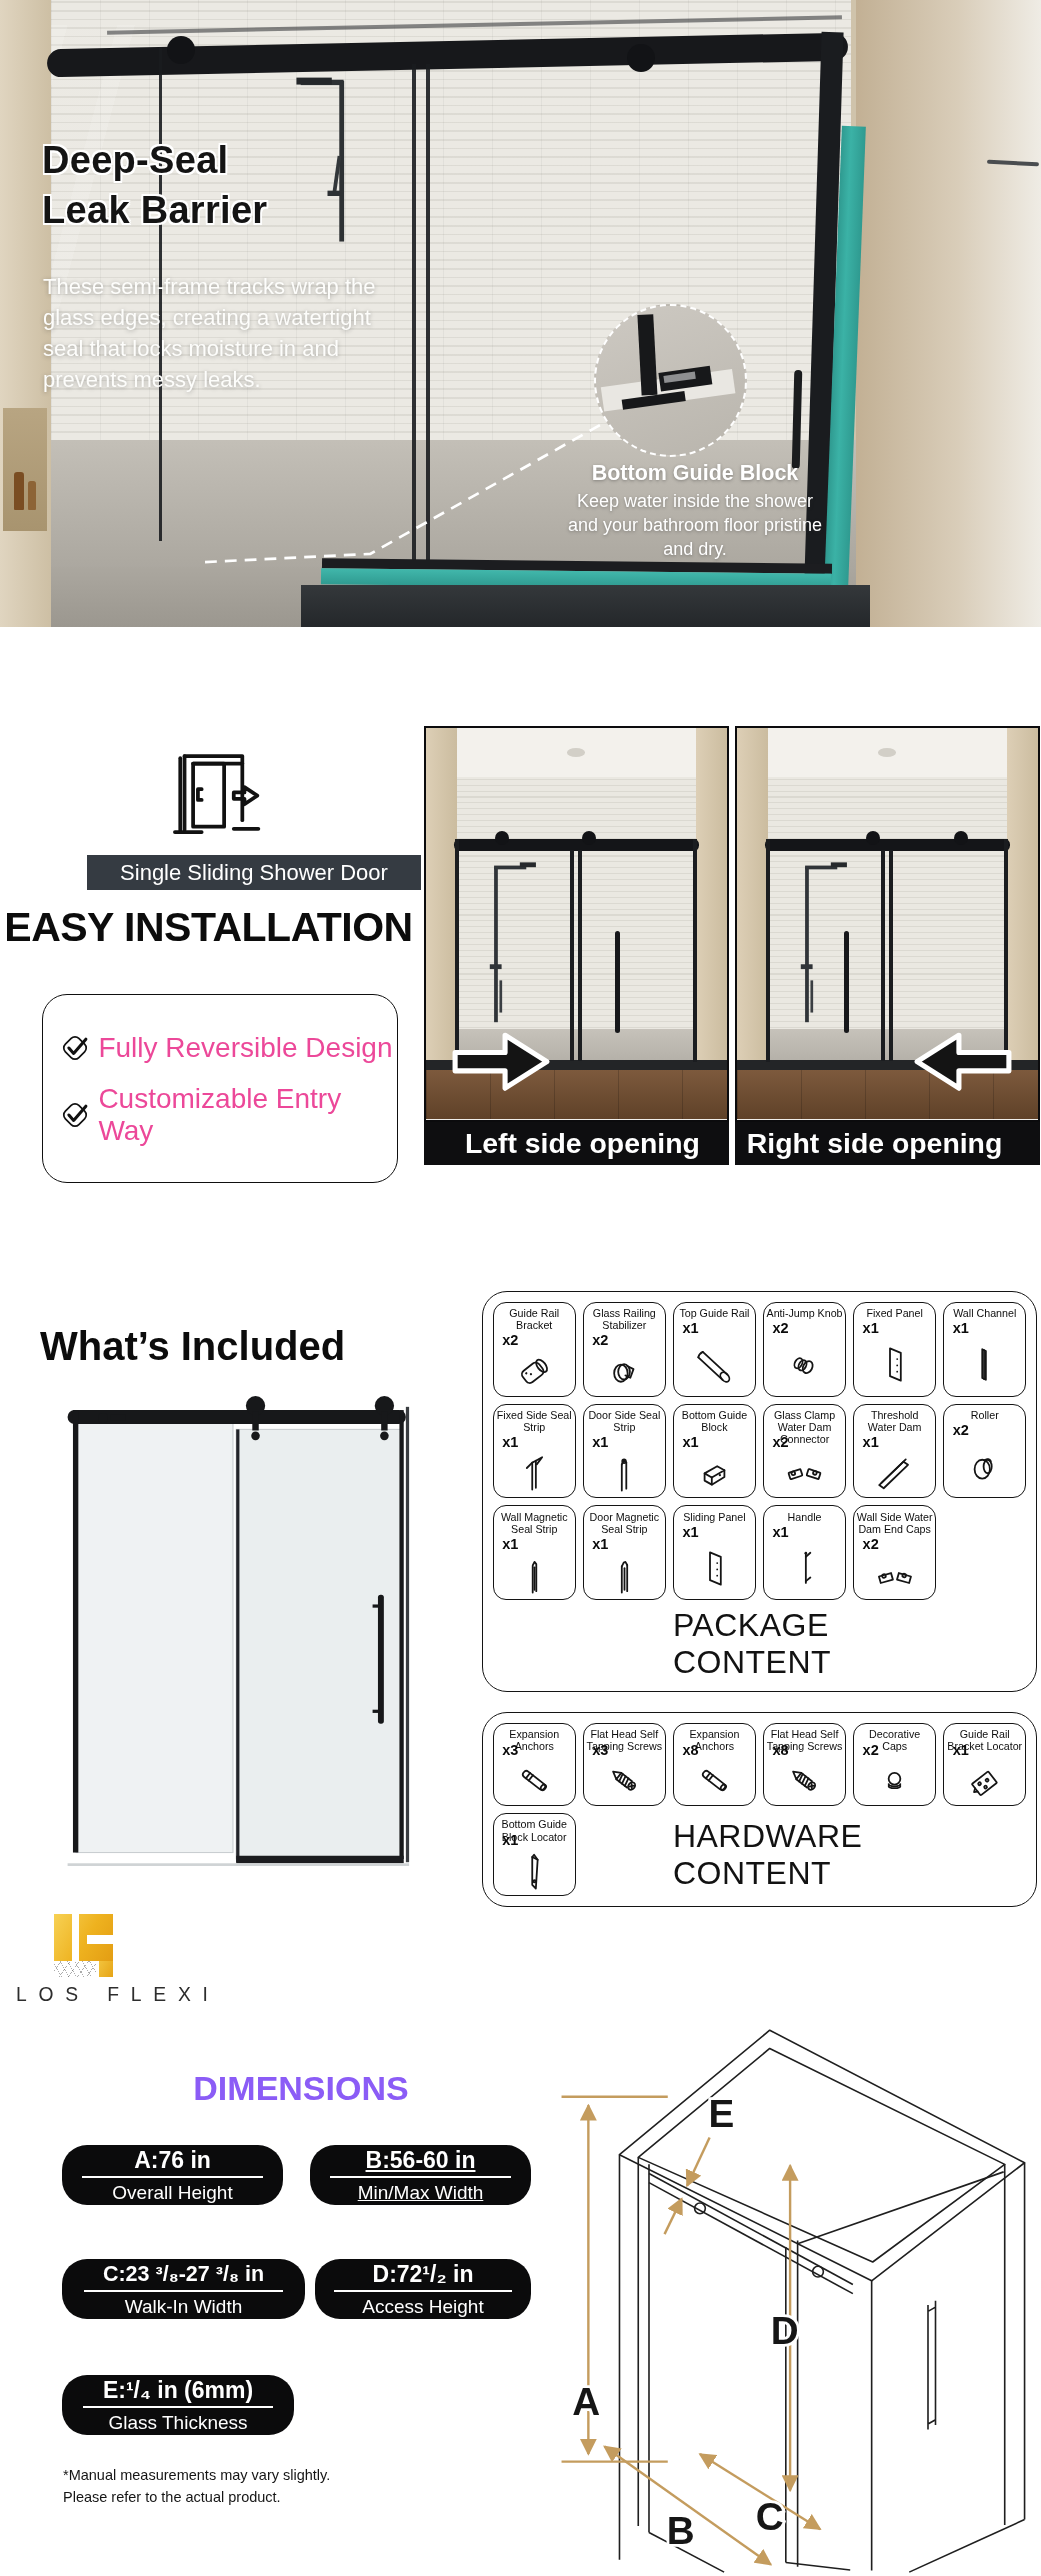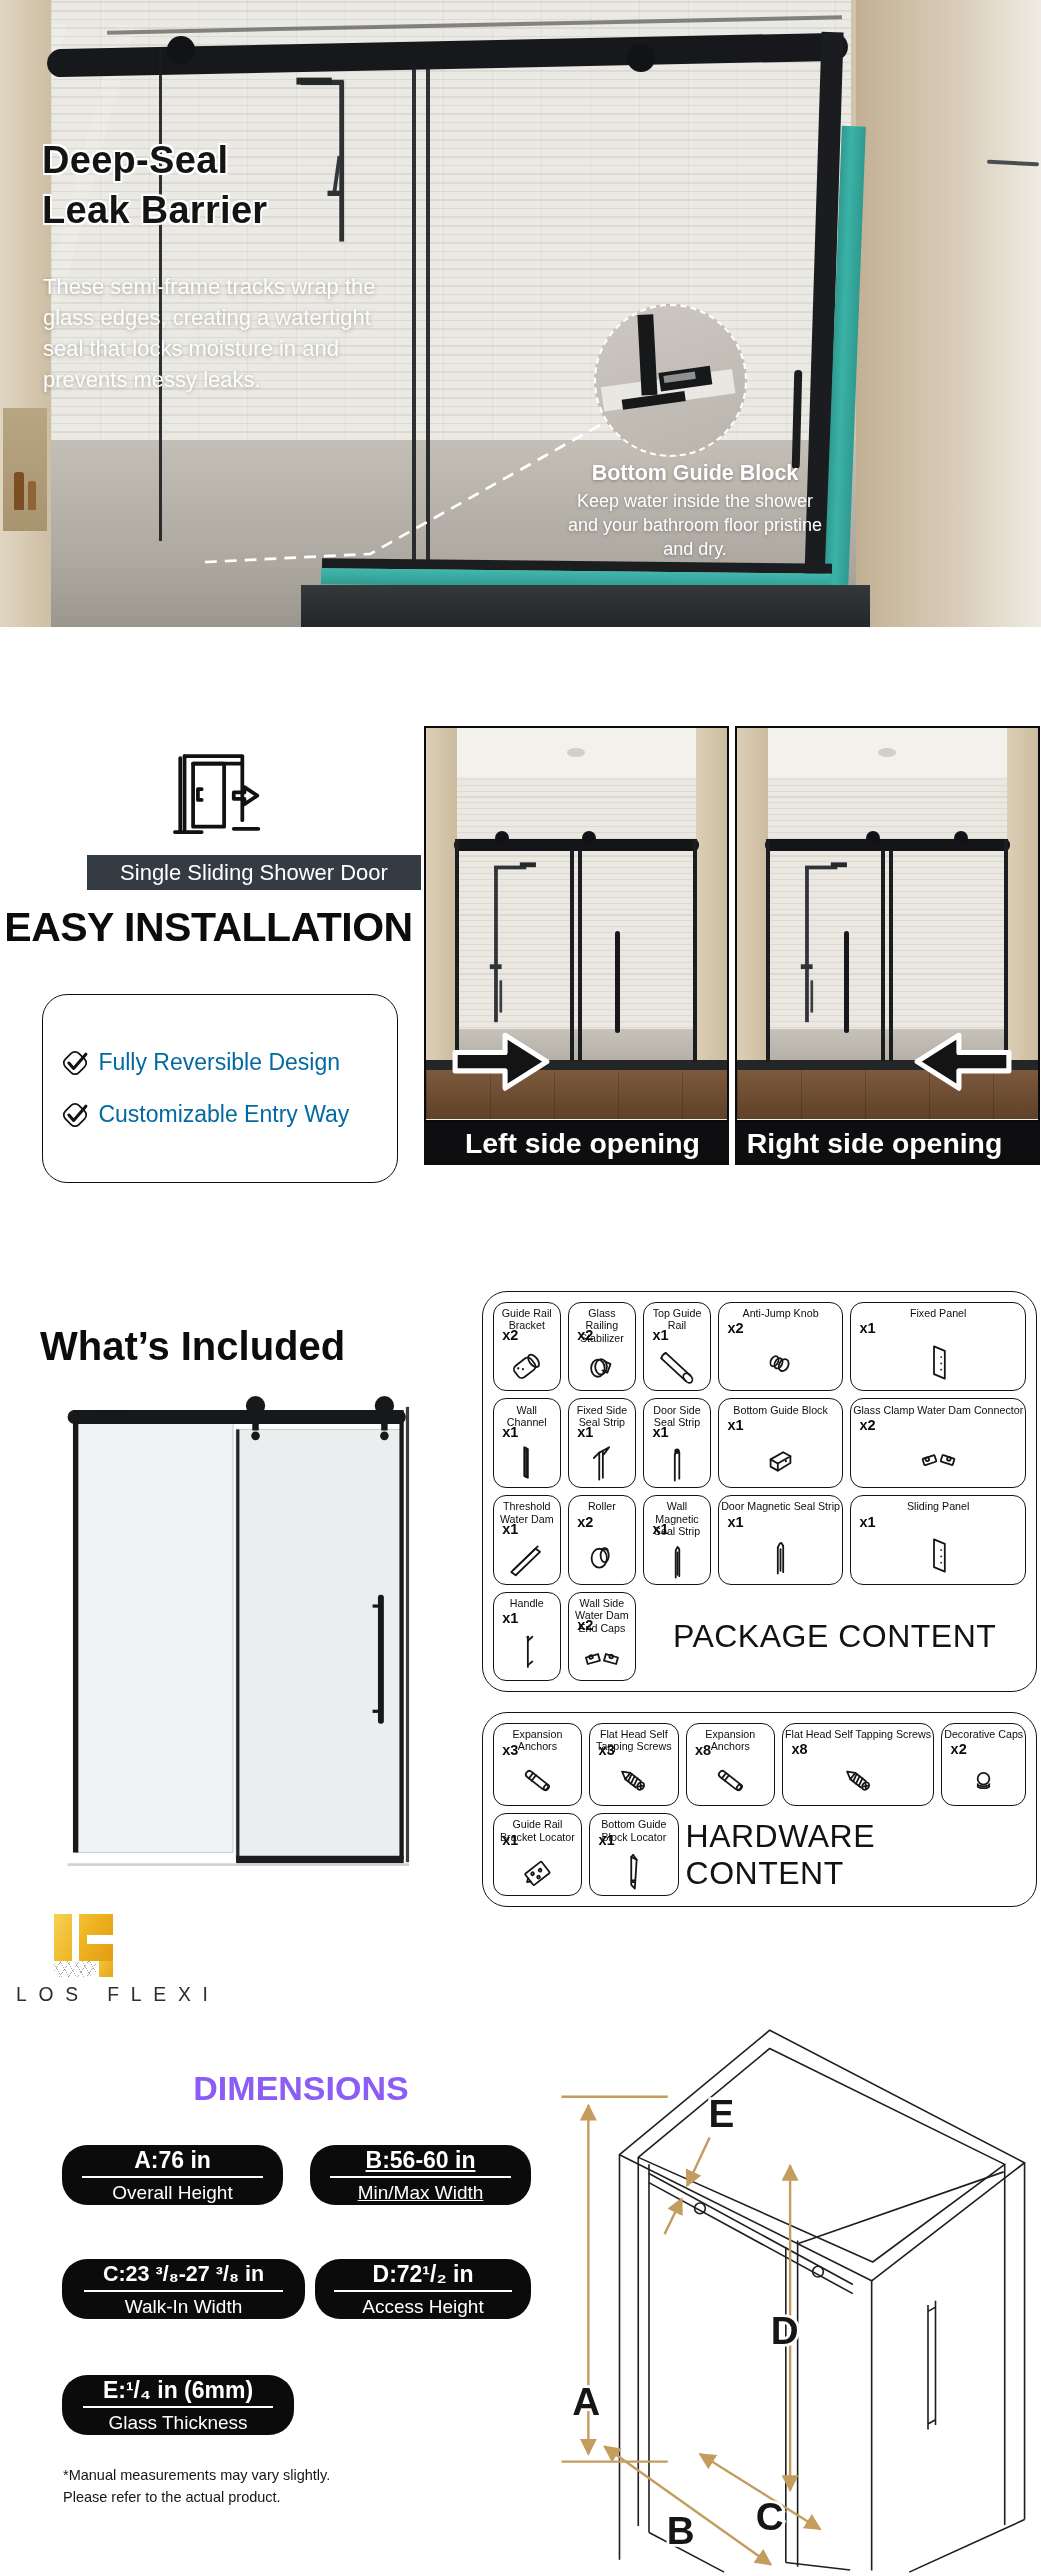--- a/index.html
+++ b/index.html
@@ -51,21 +51,21 @@
 
   
   .door-icon{position:absolute;left:161px;top:740px;width:107px;height:110px;}
   .badge{position:absolute;left:47px;top:855px;width:334px;height:35px;background:#353b42;color:#fff;
     display:flex;align-items:center;justify-content:center;font-size:22px;margin-left:40px;}
   .easy-heading{position:absolute;left:4.3px;top:904px;font-size:41px;font-weight:800;letter-spacing:-0.5px;color:#0c0c0c;}
   .features{position:absolute;left:42px;top:994px;width:356px;height:189px;border:1.6px solid #0f0f0f;border-radius:25px;
     display:flex;flex-direction:column;justify-content:center;gap:18px;padding-left:15px;box-sizing:border-box;}
   .feature-row{display:flex;align-items:center;gap:6.4px;}
   .feature-row svg{width:34px;height:34px;flex:0 0 auto;}
-  .feature-label{font-size:23px;color:#0369a1;}
+  .feature-label{font-size:28px;color:#ec4899;}
 
   .photo-block{position:absolute;width:305px;}
   .photo{position:relative;width:301px;height:392px;border:2.1px solid #0b0b0d;background:#efede8;overflow:hidden;}
   .ph-ceiling{position:absolute;left:0;top:0;width:100%;height:49px;background:#f3f1ec;}
   .ph-light{position:absolute;left:141px;top:20.4px;width:18px;height:8.6px;border-radius:50%;background:#d2cfc7;}
   .ph-tiles{position:absolute;left:30px;top:49px;width:240px;height:279px;
     background:
       repeating-linear-gradient(90deg, rgba(0,0,0,0.04) 0 0.5px, transparent 0.5px 30px),
       repeating-linear-gradient(0deg, #eae8e1 0 4.8px, #dbd9d1 4.8px 5.9px);}
   .ph-sidewall{position:absolute;top:0;width:31px;height:354px;background:linear-gradient(90deg,#ddcfb6,#cbbc9f);}
@@ -81,21 +81,21 @@
   .ph-fixture{position:absolute;left:52px;top:129px;width:59px;height:177px;}
   .ph-handle{position:absolute;top:203px;width:4.8px;height:102px;background:#17181b;border-radius:2.7px;}
   .ph-arrow{position:absolute;top:298px;width:102px;height:72px;}
   .caption{position:relative;width:305px;height:43px;background:#0e0e10;color:#fff;
     font-size:28.4px;font-weight:700;line-height:43px;padding-left:11.8px;box-sizing:border-box;}
 
   
   .wi-heading{position:absolute;left:40px;top:1324px;font-size:40px;font-weight:800;color:#0c0c0c;}
   .wi-render{position:absolute;left:29.5px;top:1380px;width:392px;height:510px;}
   .panel{position:absolute;border:1.6px solid #141414;border-radius:25px;box-sizing:border-box;
-    display:grid;grid-template-columns:repeat(3,1fr);gap:7px;padding:9.7px;}
+    display:grid;grid-template-columns:repeat(6,1fr);gap:7px;padding:9.7px;}
   .panel-package{left:482px;top:1291px;width:555px;height:401px;}
   .panel-hardware{left:482px;top:1712px;width:555px;height:195px;}
   .cell{border:1.3px solid #141414;border-radius:13px;padding:4.3px 2.1px 2.1px;box-sizing:border-box;
     display:flex;flex-direction:column;align-items:center;min-height:81px;}
   .cell-name{font-size:10.7px;line-height:12.3px;font-weight:500;text-align:center;color:#0e0e0e;min-height:12.3px;}
   .cell-qty{font-size:14.5px;font-weight:800;align-self:flex-start;margin-left:6.4px;margin-top:1.1px;color:#0b0b0b;}
   .cell-icon{flex:1;display:flex;align-items:center;justify-content:center;width:100%;}
   .cell-icon svg{width:45px;height:45px;}
   .cell-icon svg *{stroke:#151515;fill:none;stroke-width:4;stroke-linecap:round;stroke-linejoin:round;}
   .cell-icon svg .dot{fill:#151515;stroke:none;}

